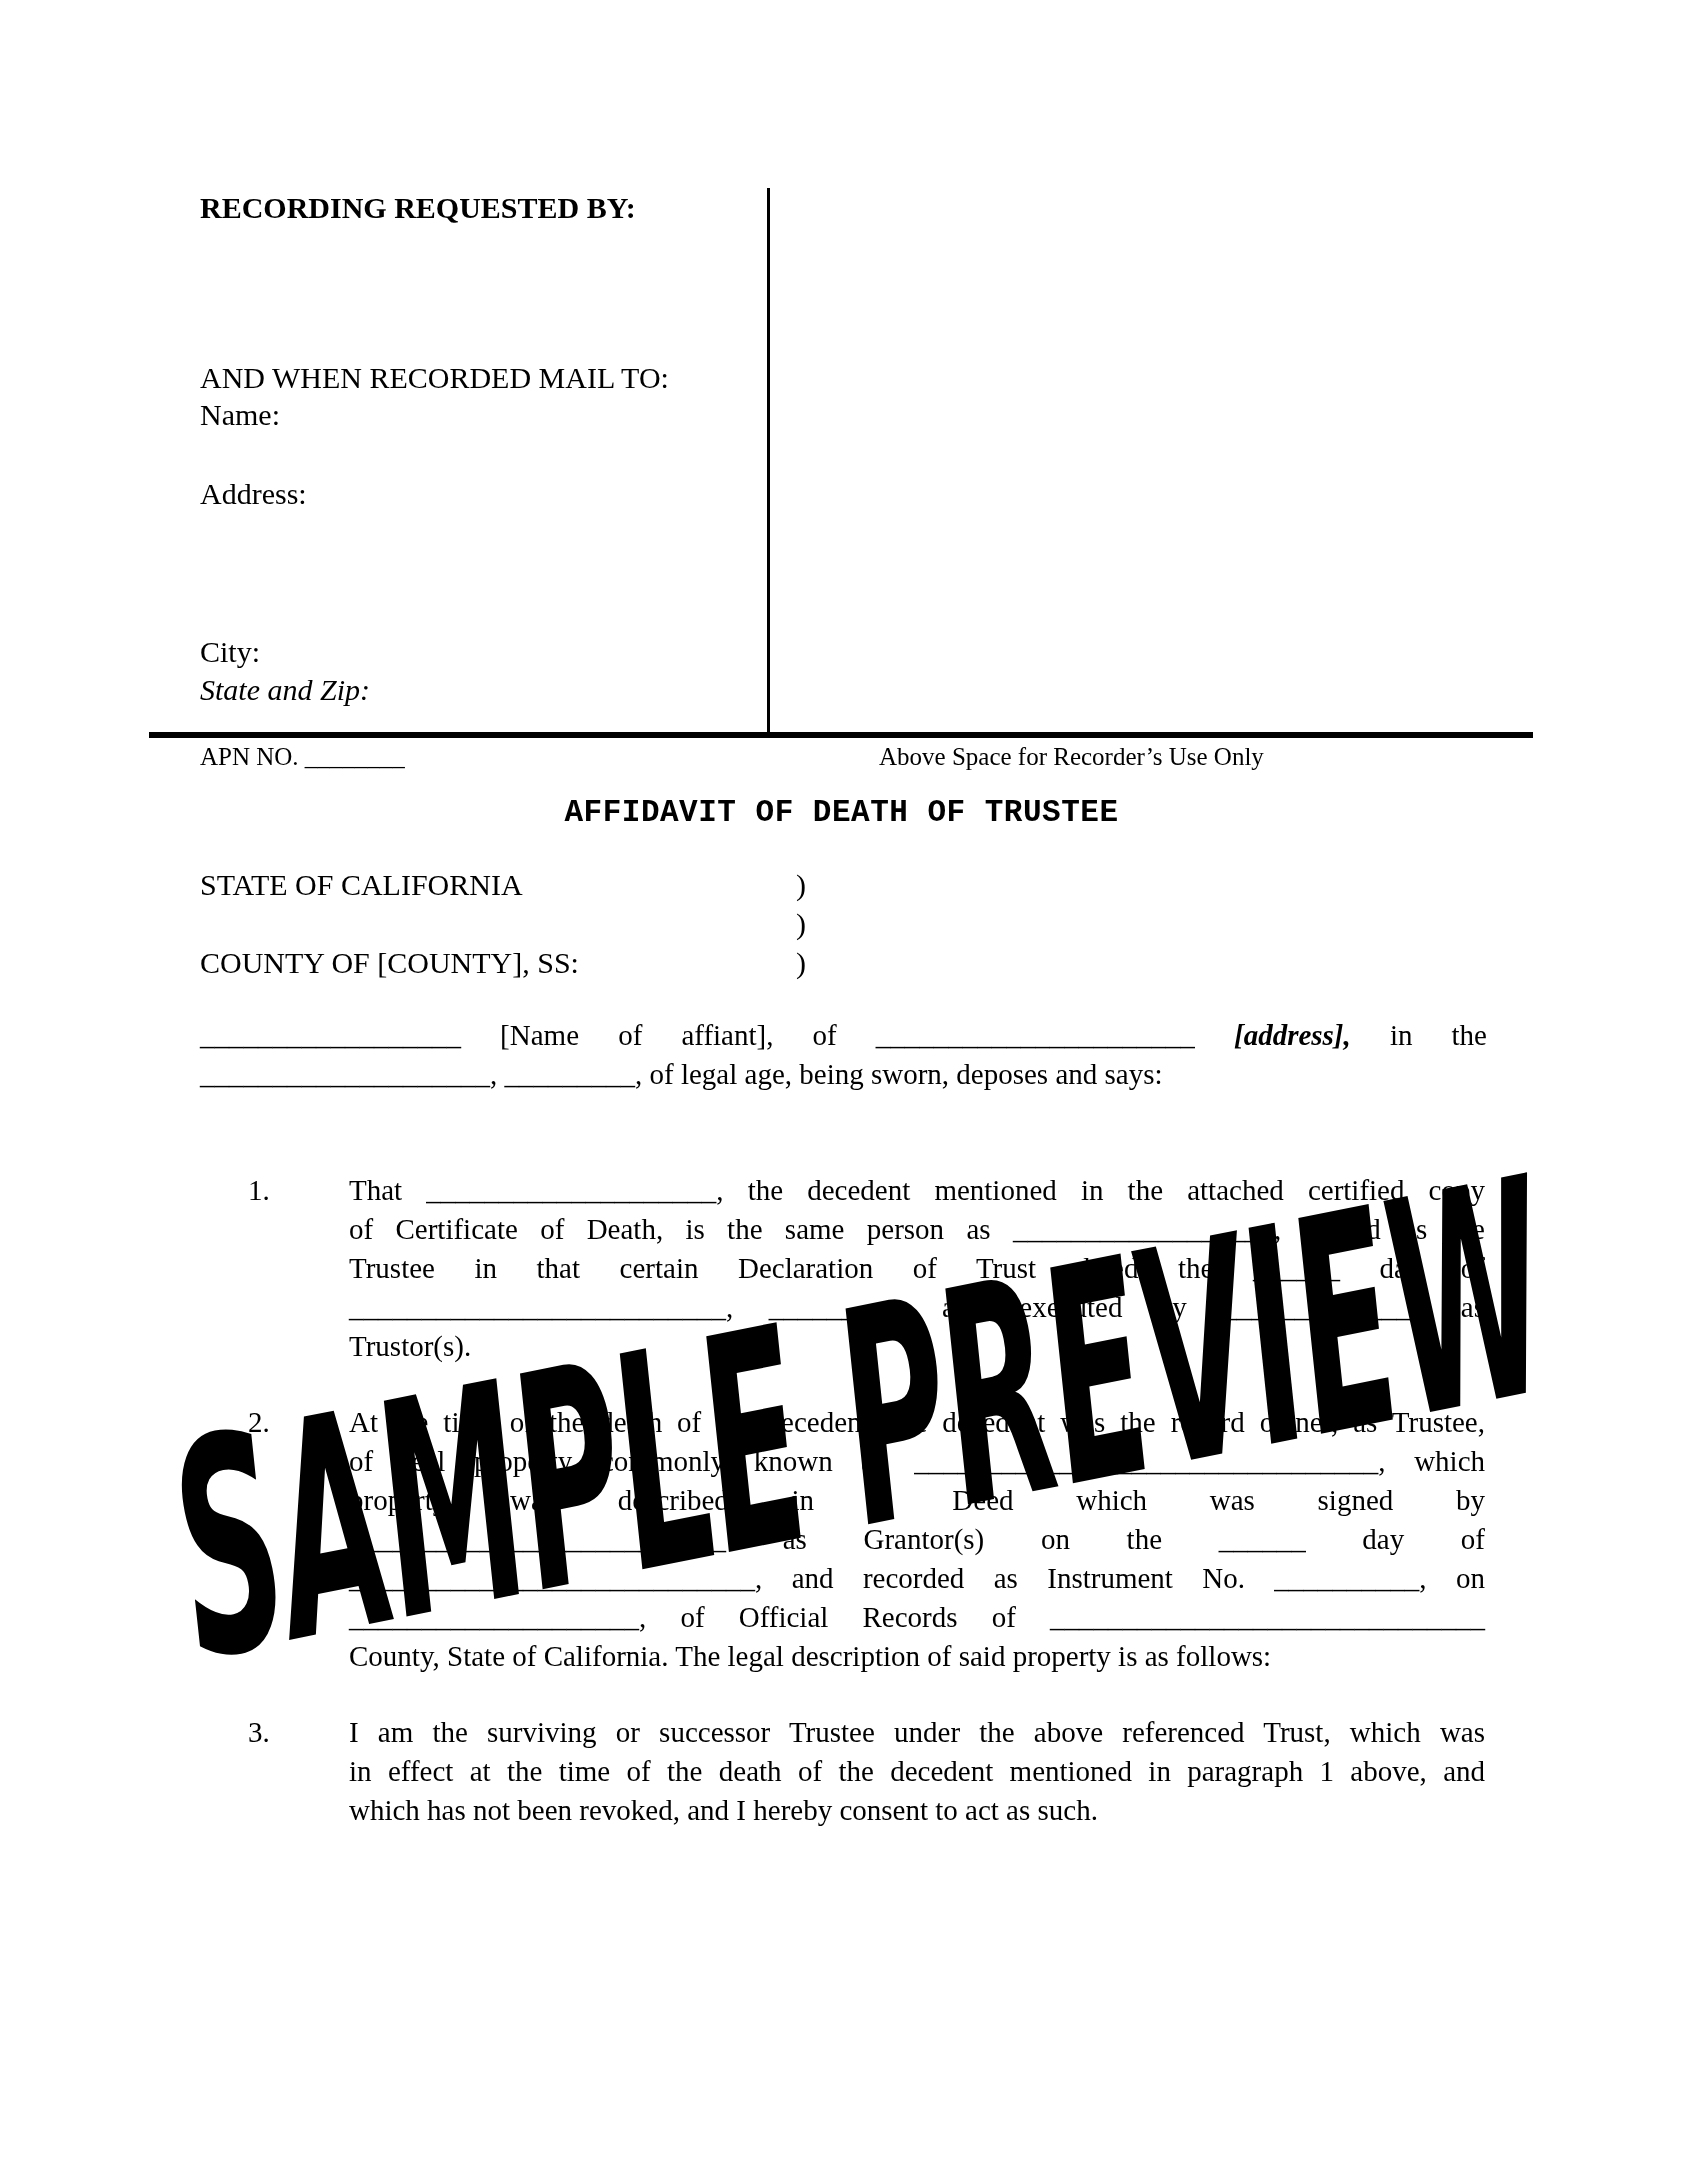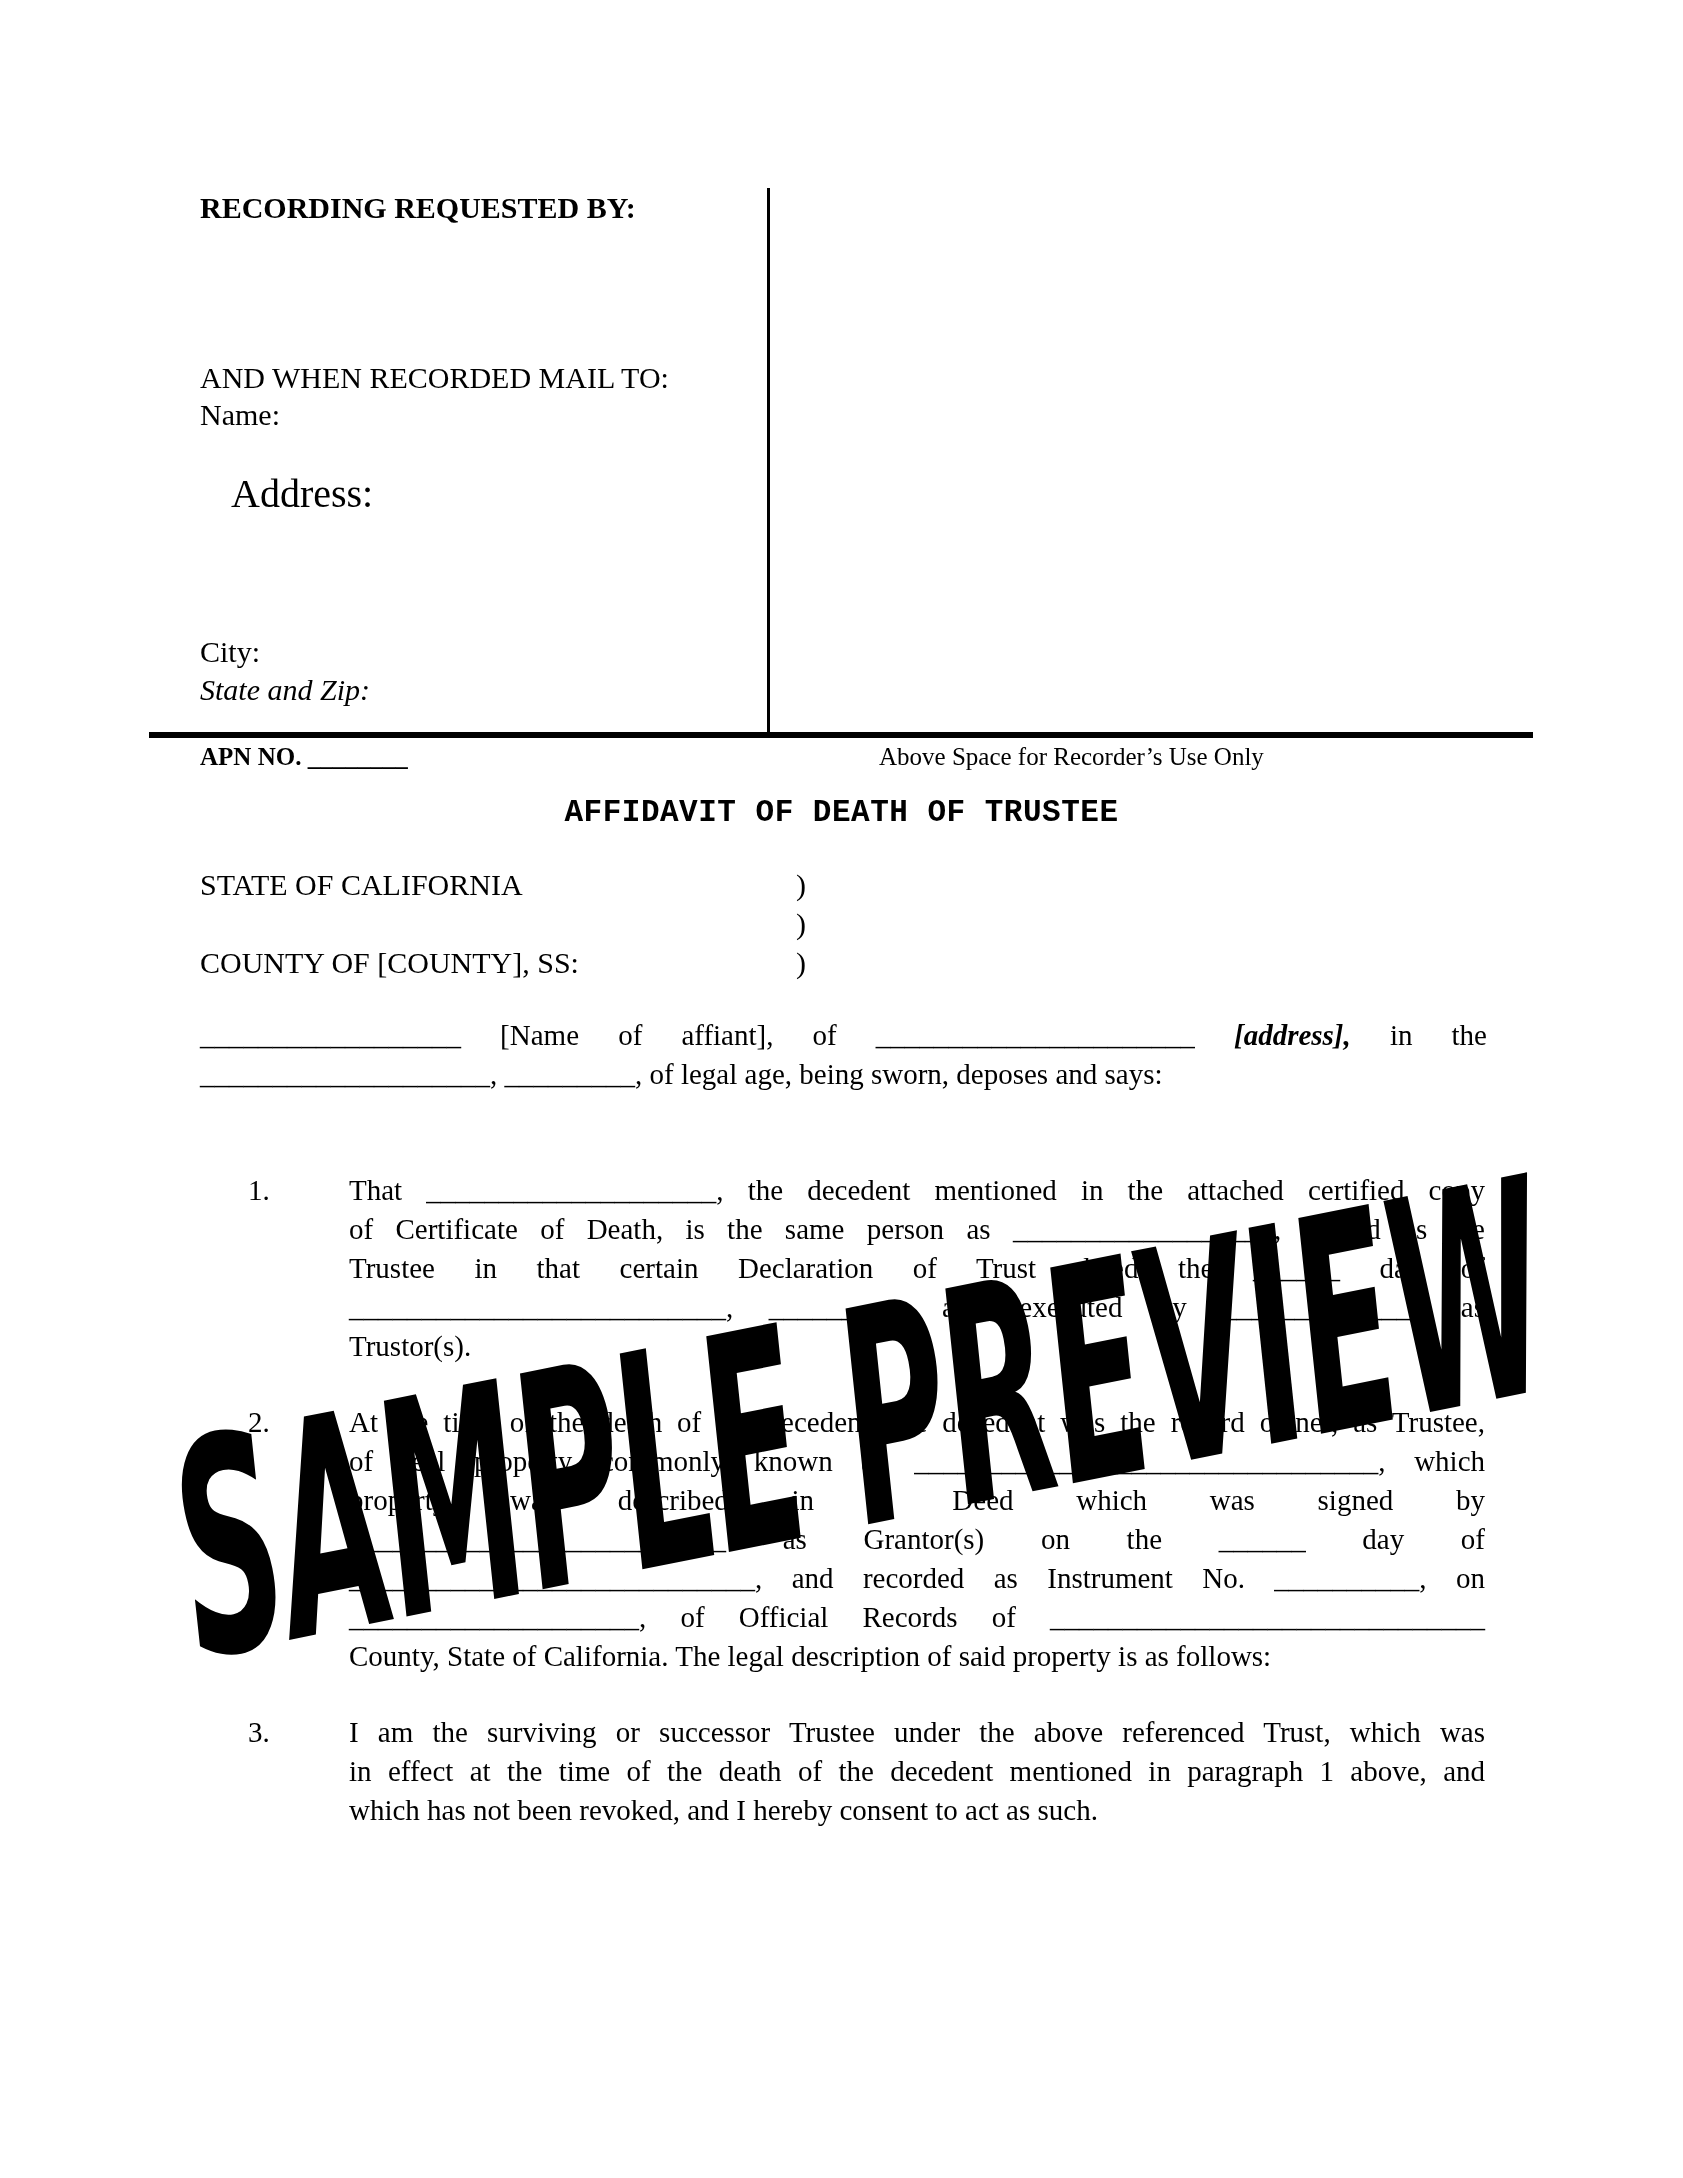--- a/index.html
+++ b/index.html
@@ -13,28 +13,28 @@
     font-size: 29px;
     line-height: 39px;
     overflow: hidden;
   }
 
   
   .abs { position: absolute; }
   .rrb        { left: 200px; top: 188px; font-weight: bold; font-size: 30px; }
   .mailto     { left: 200px; top: 358px; font-size: 30px; }
   .lbl-name   { left: 200px; top: 395px; font-size: 30px; }
-  .lbl-addr   { left: 200px; top: 474px; font-size: 40px; margin-left: 31px; }
+  .lbl-addr   { left: 200px; top: 474px; font-size: 30px; }
   .lbl-city   { left: 200px; top: 632px; font-size: 30px; }
   .lbl-zip    { left: 200px; top: 670px; font-size: 30px; font-style: italic; }
 
   .vline { left: 767px; top: 188px; width: 3px; height: 544px; background: #000; }
   .hrule { left: 149px; top: 732px; width: 1384px; height: 6px; background: #000; }
 
-  .apn  { left: 200px; top: 742px; font-size: 25px; line-height: 30px; font-weight: bold; }
+  .apn  { left: 200px; top: 742px; font-size: 25px; line-height: 30px; }
   .note { left: 879px; top: 742px; font-size: 25px; line-height: 30px; }
 
   
   .title {
     left: 0; top: 793px; width: 1683px;
     text-align: center; font-weight: bold; font-size: 31px;
     letter-spacing: 0.5px;
     font-family: Liberation Mono, monospace;
   }
 

